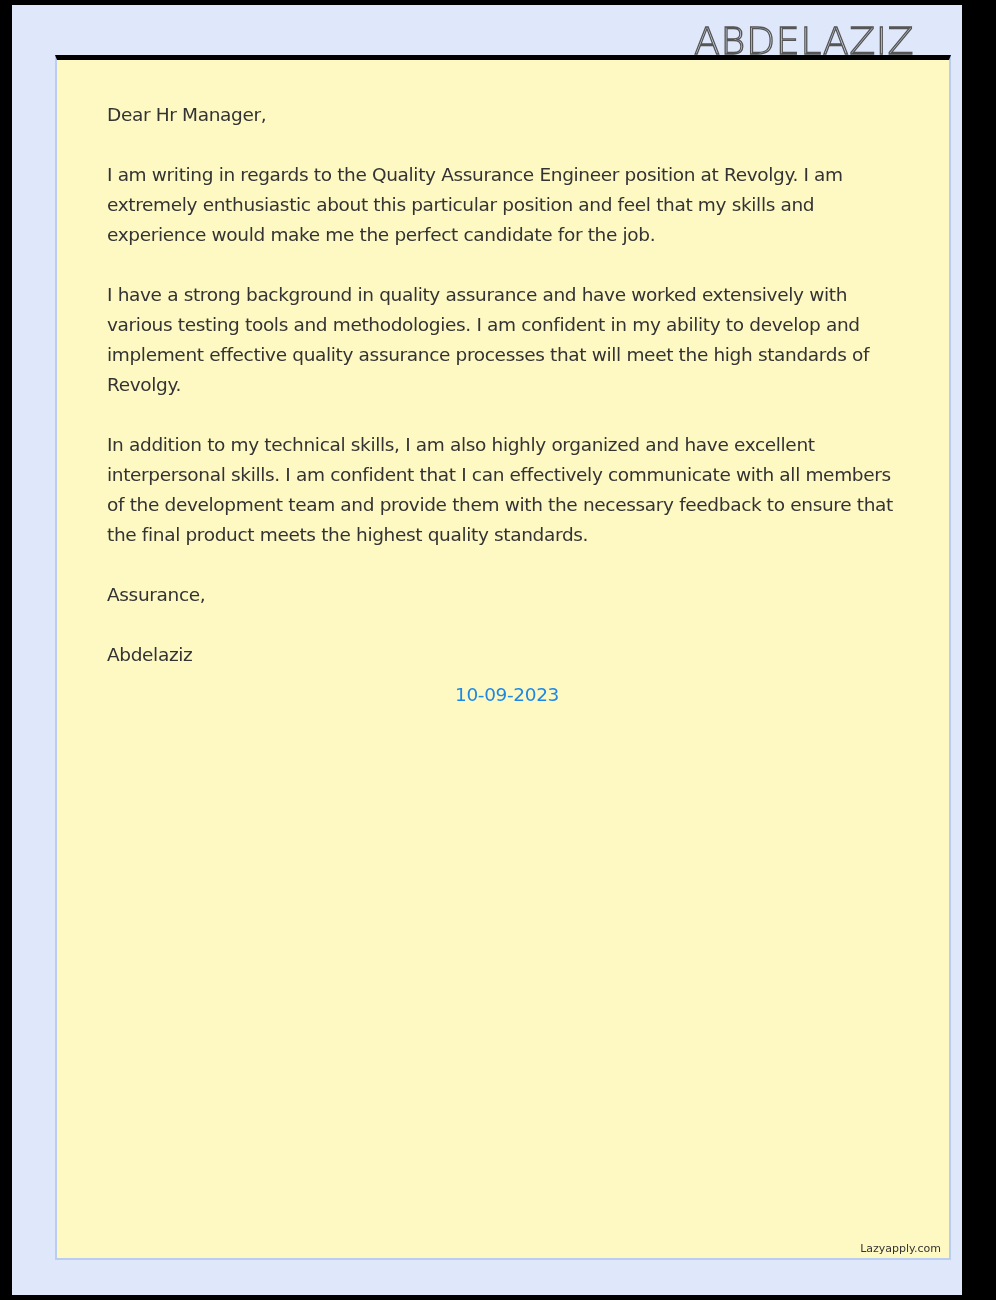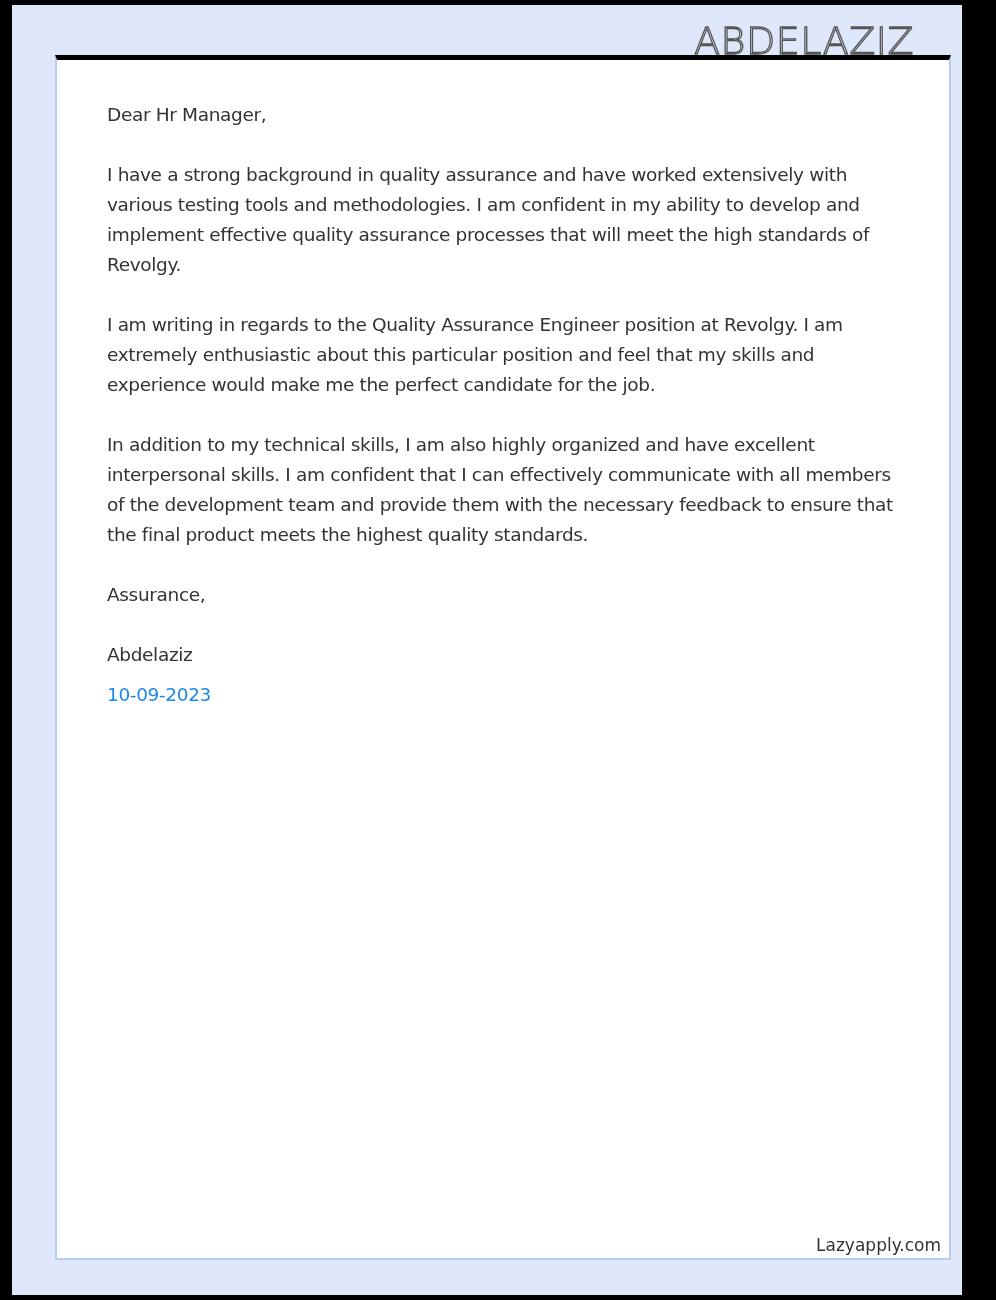--- a/index.html
+++ b/index.html
@@ -24,57 +24,57 @@
     font-weight: 300;
     color: #dfe7fa;
     -webkit-text-stroke: 1.3px #555;
     letter-spacing: 0.5px;
     line-height: 44px;
   }
   .card {
     position: absolute;
     left: 43px; top: 50px;
     width: 896px; height: 1205px;
-    background: #ffffff;
+    background: #fef9c3;
     border-left: 2px solid #b9cdf3;
     border-right: 2px solid #b9cdf3;
     border-bottom: 2px solid #b9cdf3;
     border-top: 5px solid #000;
     box-sizing: border-box;
   }
   .body {
     position: absolute;
     left: 50px; top: 40px;
     width: 800px;
     font-size: 18.5px;
     line-height: 30px;
     color: #333;
     letter-spacing: -0.35px;
   }
   .body p { margin: 0 0 30px 0; }
   .body p.sig { margin-bottom: 10px; }
-  .date { color: #1e88e5; }
+  .date { color: #1e88e5; text-align: center; }
   .footer {
     position: absolute;
     right: 8px; bottom: 3px;
-    font-size: 17px;
+    font-size: 11px;
     color: #333;
   }
 </style>
 </head>
 <body>
 
 <div class="page">
   <div class="name">ABDELAZIZ</div>
 
   <div class="card">
     <div class="body">
       <p>Dear Hr Manager,</p>
+      <p>I am writing in regards to the Quality Assurance Engineer position at Revolgy. I am extremely enthusiastic about this particular position and feel that my skills and experience would make me the perfect candidate for the job.</p>
       <p>I have a strong background in quality assurance and have worked extensively with various testing tools and methodologies. I am confident in my ability to develop and implement effective quality assurance processes that will meet the high standards of Revolgy.</p>
-      <p>I am writing in regards to the Quality Assurance Engineer position at Revolgy. I am extremely enthusiastic about this particular position and feel that my skills and experience would make me the perfect candidate for the job.</p>
       <p>In addition to my technical skills, I am also highly organized and have excellent interpersonal skills. I am confident that I can effectively communicate with all members of the development team and provide them with the necessary feedback to ensure that the final product meets the highest quality standards.</p>
       <p>Assurance,</p>
       <p class="sig">Abdelaziz</p>
       <p class="date">10-09-2023</p>
     </div>
     <div class="footer">Lazyapply.com</div>
   </div>
 </div>
 
 </body></html>

